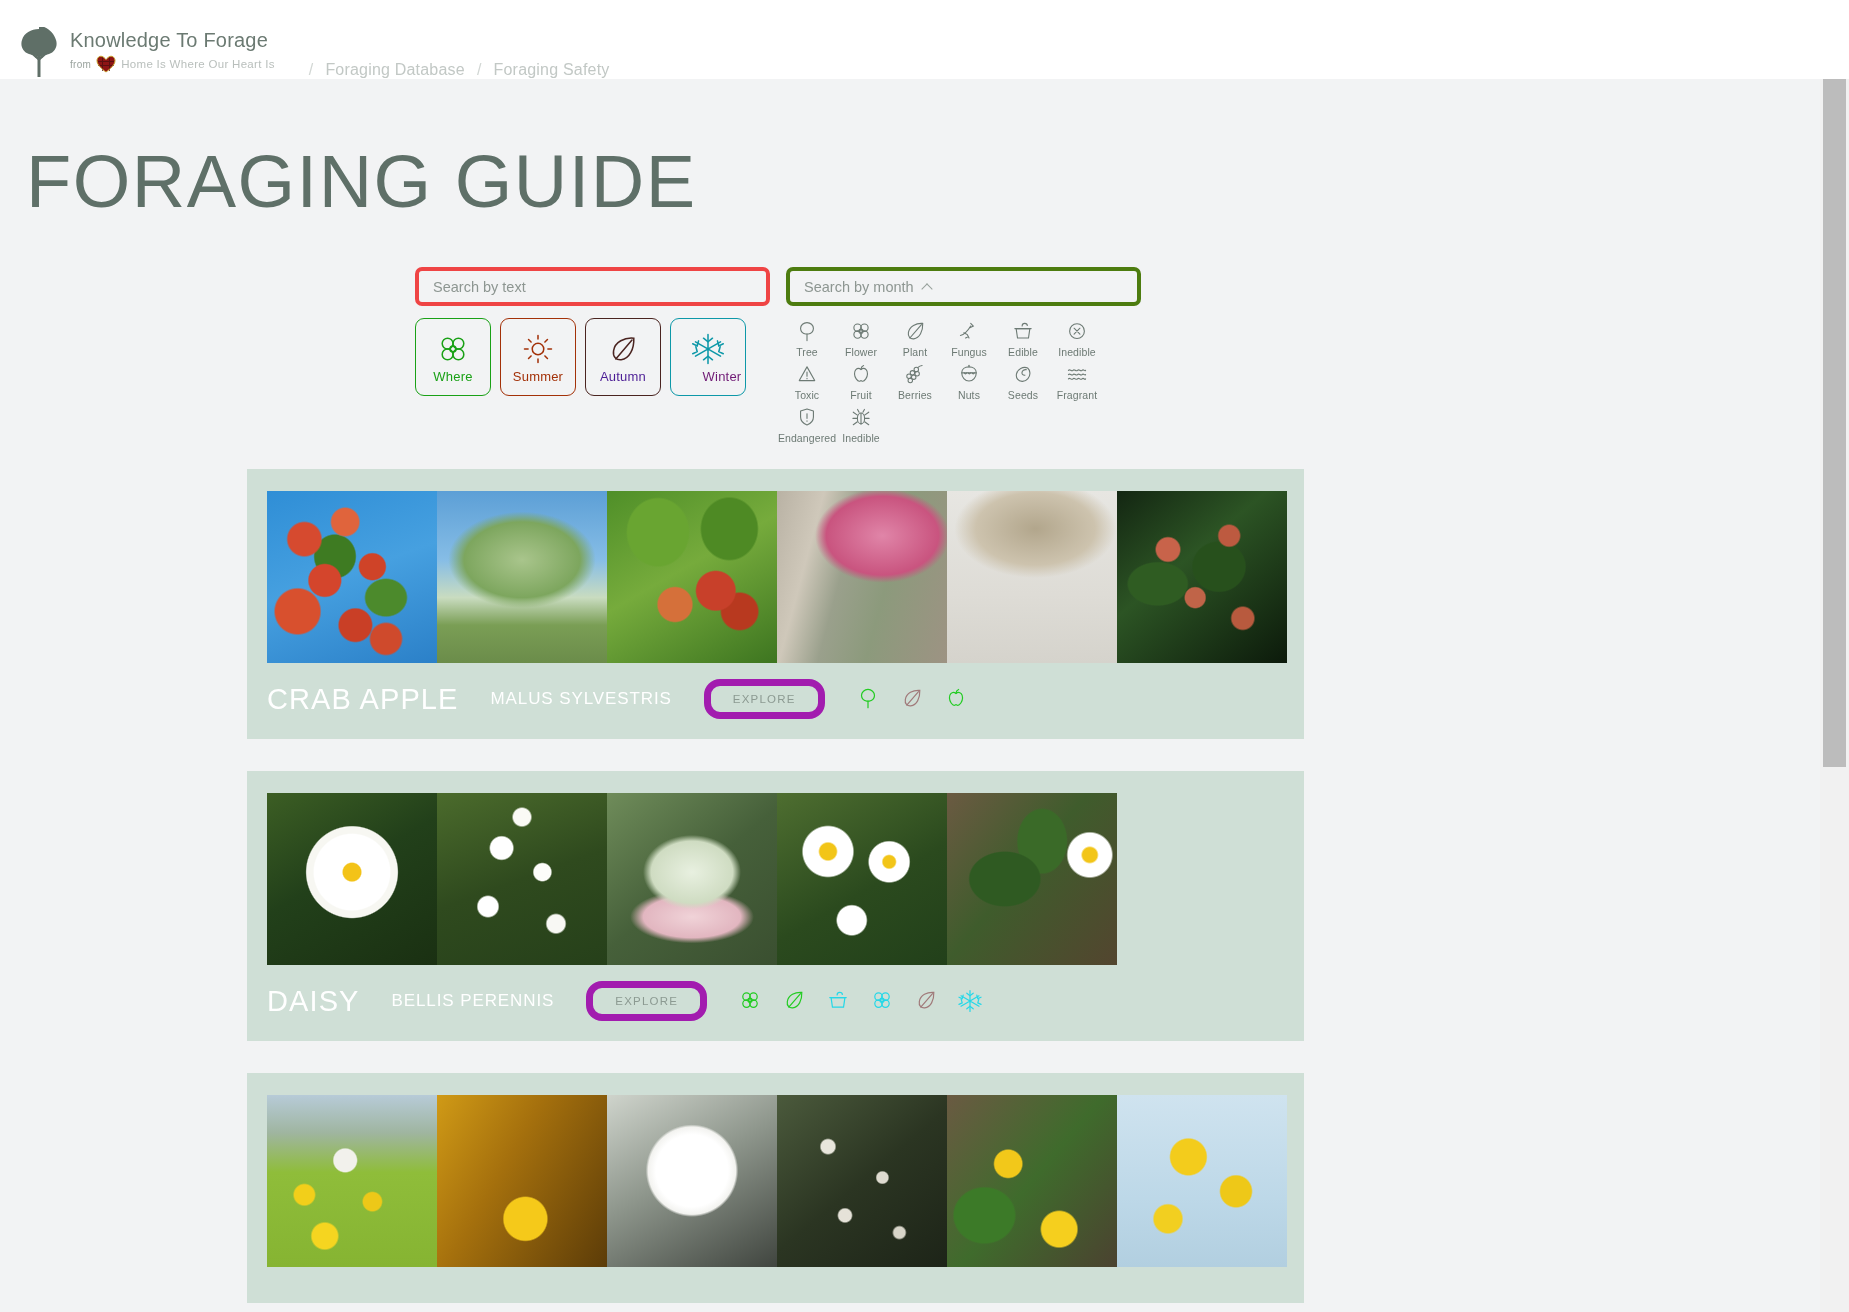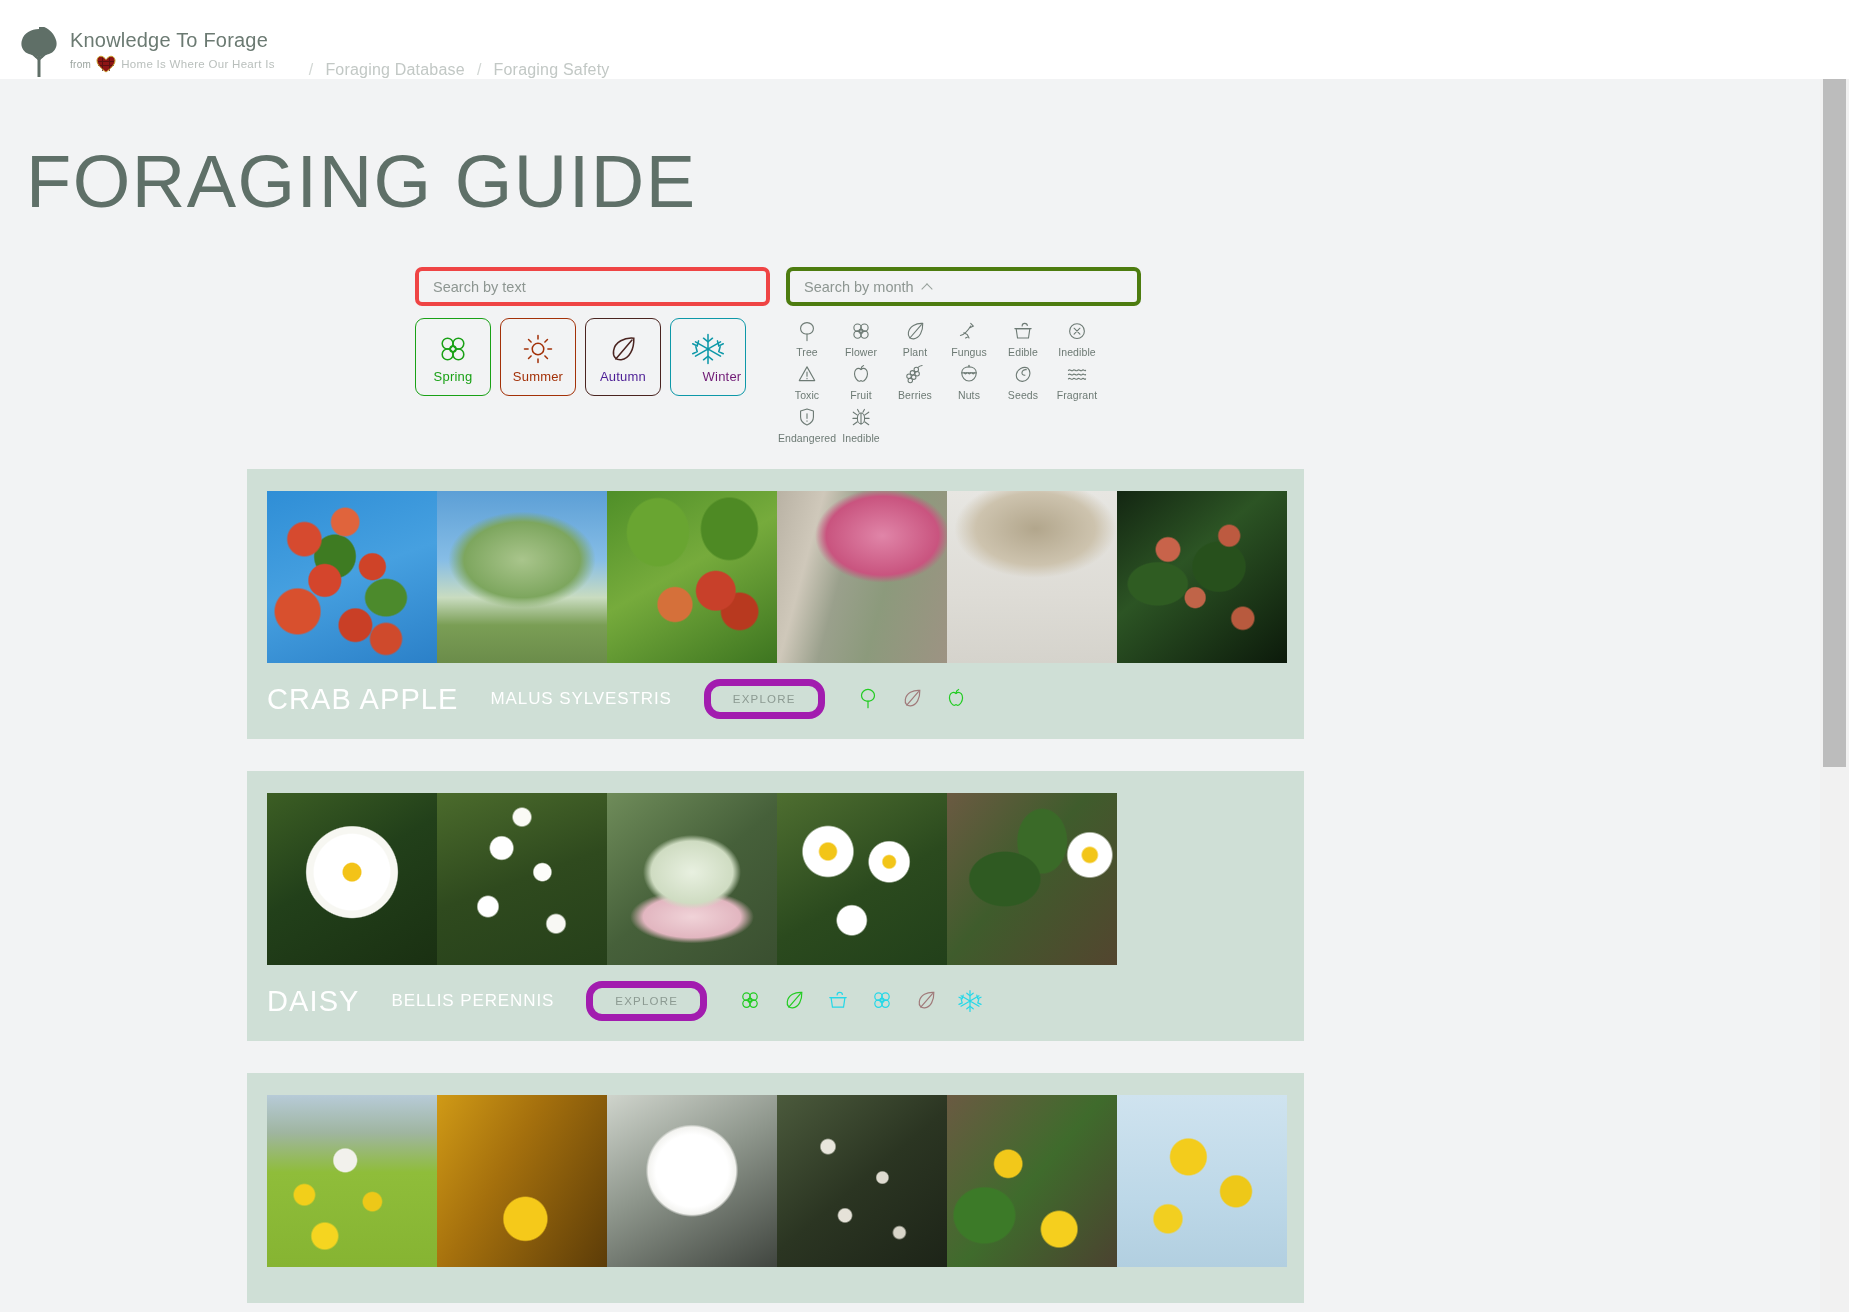--- a/index.html
+++ b/index.html
@@ -265,21 +265,21 @@
         <div class="season" id="s0" style="border-color: rgb(26, 161, 22);">
           <svg width="36" height="36" viewBox="0 0 40 40">
             <g fill="none" stroke="#1aa116" stroke-width="1.7">
               <circle cx="14" cy="14" r="6"></circle>
                 <circle cx="26" cy="14" r="6"></circle>
               <circle cx="14" cy="26" r="6"></circle>
                 <circle cx="26" cy="26" r="6"></circle>
               <circle cx="20" cy="20" r="3.4"></circle>
             </g>
           </svg>
-          <span class="lbl" style="color: rgb(26, 161, 22);">Spring</span>
+          <span class="lbl" style="color: rgb(26, 161, 22);">Where</span>
         </div>
 
         <div class="season" id="s1" style="border-color: rgb(163, 49, 8);">
           <svg width="36" height="36" viewBox="0 0 40 40">
             <g fill="none" stroke="#a33108" stroke-width="1.7" stroke-linecap="round">
               <circle cx="20" cy="20" r="6.4"></circle>
               <path d="M20 5v4M20 31v4M5 20h4M31 20h4M9.5 9.5l2.8 2.8M27.7 27.7l2.8 2.8M30.5 9.5l-2.8 2.8M12.3 27.7l-2.8 2.8"></path>
             </g>
           </svg>
           <span class="lbl" style="color: rgb(163, 49, 8);">Summer</span>

